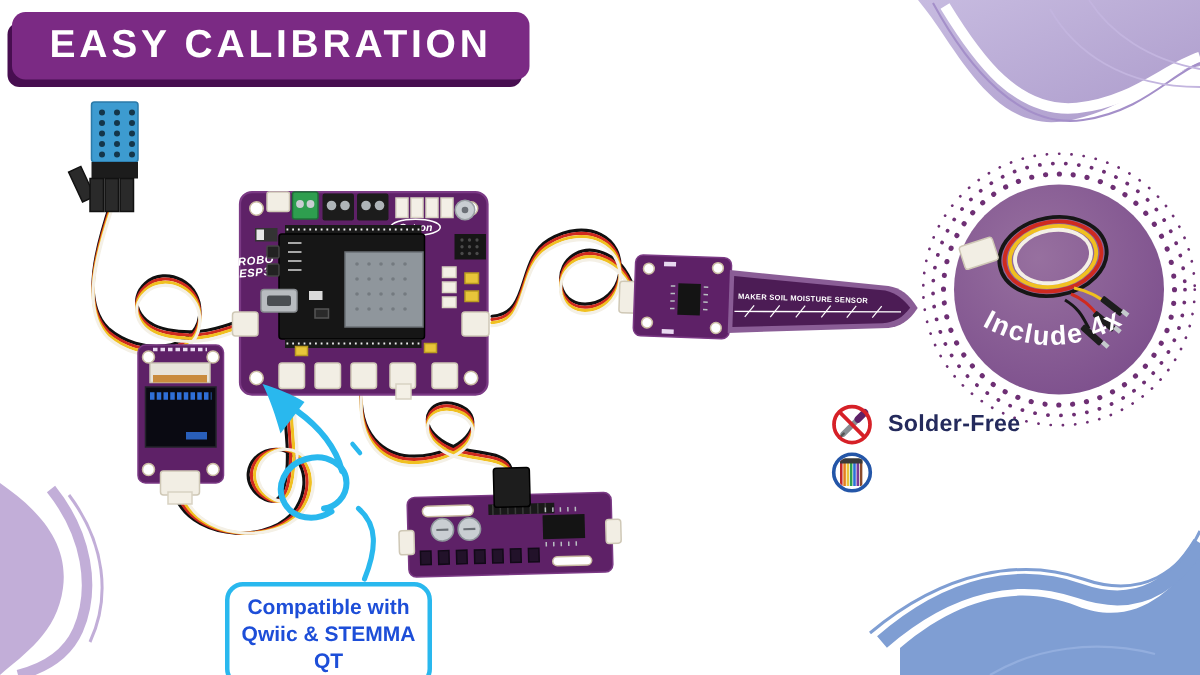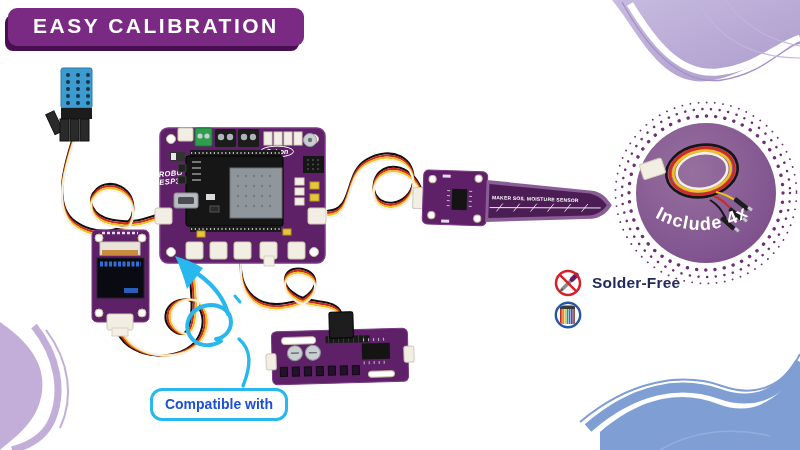--- a/index.html
+++ b/index.html
@@ -1,21 +1,21 @@
 <!DOCTYPE html>
 <html><head>
 <meta charset="utf-8">
 <style>
   html,body{margin:0;padding:0;background:#fff;}
   .stage{position:relative;width:800px;height:450px;background:#fff;overflow:hidden;
          font-family:"Liberation Sans",sans-serif;}
   .scene{position:absolute;left:0;top:0;}
   
   .banner{position:absolute;left:8px;top:8px;background:#7B2A84;color:#fff;
-          border-radius:9px;padding:6px 25px 8px;font-size:21px;font-weight:900;
+          border-radius:9px;padding:6px 25px 8px;font-size:26px;font-weight:900;
           letter-spacing:2.5px;box-shadow:-4px 6px 0 -1px #470E50;white-space:nowrap;}
   
   .features{position:absolute;left:551px;top:268px;}
   .feature{display:flex;align-items:center;gap:7px;height:30px;margin-bottom:2px;}
   .feature .flabel{font-size:15.5px;font-weight:700;color:#242A5C;letter-spacing:.2px;white-space:nowrap;}
   .ficon{width:34px;height:30px;display:inline-block;flex:0 0 auto;}
   
   .callout{position:absolute;left:150px;top:388px;width:124px;background:#fff;
            border:3px solid #29B8EE;border-radius:12px;padding:4px 4px 5px;
            text-align:center;font-weight:700;font-size:14px;color:#1d4ed8;line-height:1.3;}
@@ -354,15 +354,16 @@
           <rect x="22.2" y="6" width="1.7" height="18" fill="#8A4A2A"></rect>
           <rect x="9" y="5.5" width="15" height="3.5" fill="#3A3A3A"></rect>
         </g>
       </svg>
     </span>
   </div>
 </div>
 
 <div class="callout">
   <div>Compatible with</div>
+  <div>Qwiic &amp; STEMMA QT</div>
 </div>
 
 </div>
 
 </body></html>

